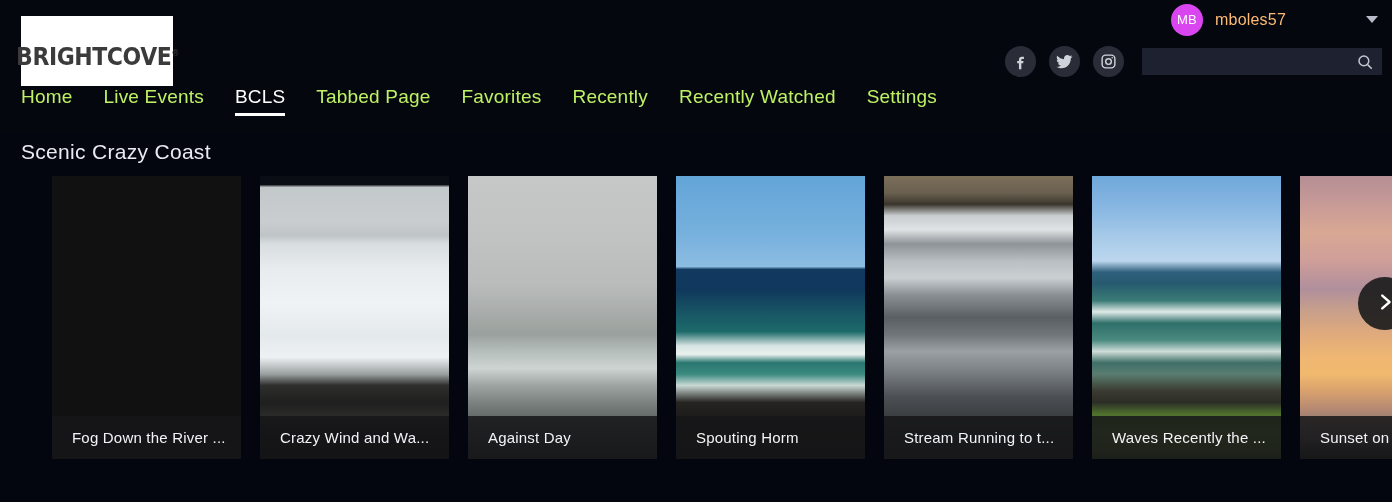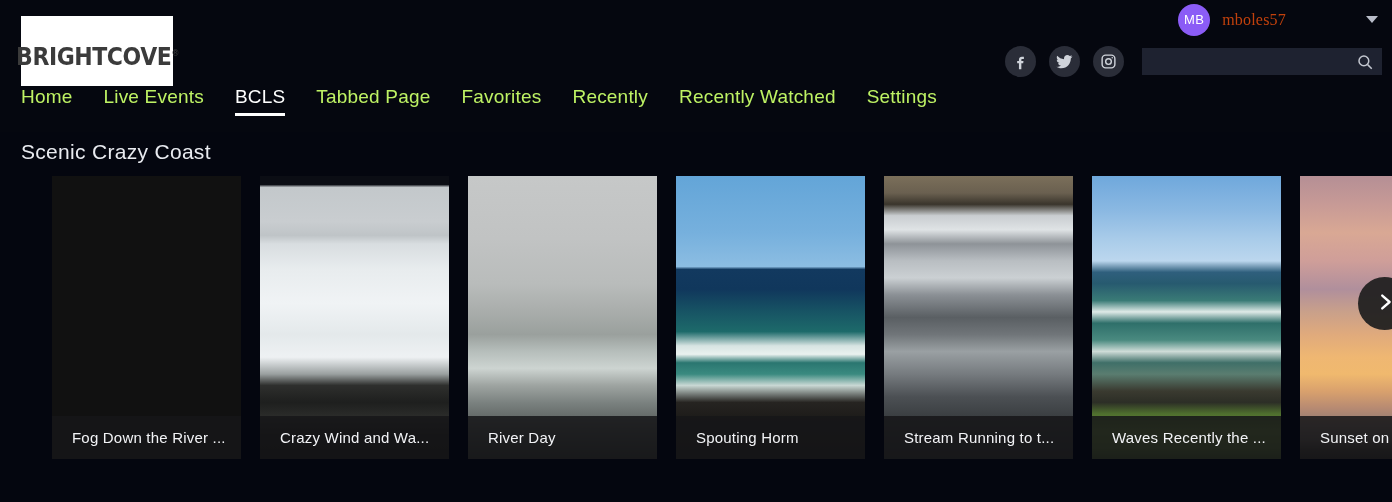--- a/index.html
+++ b/index.html
@@ -37,32 +37,31 @@
     font-weight:normal;
   }
 
   .user-area {
     position:absolute; right:14px; top:3px;
     display:flex; align-items:center;
     height:33px;
   }
   .avatar {
     width:32px; height:32px; border-radius:50%;
-    background:#8b5cf6;
+    background:#d946ef;
     color:#ffffff;
     font-size:13px;
     display:flex; align-items:center; justify-content:center;
     letter-spacing:0.3px;
   }
   .username {
-    color:#c2410c;
+    color:#fdba74;
     font-size:16px;
     margin-left:12px;
     letter-spacing:0.2px;
-    font-family:Liberation Serif, serif;
   }
   .caret {
     margin-left:80px;
     width:0; height:0;
     border-left:6px solid transparent;
     border-right:6px solid transparent;
     border-top:7px solid #b9bdc9;
   }
 
   .social-row {
@@ -331,21 +330,21 @@
     <div class="card">
       <div class="card-art art-storm"></div>
       <div class="card-title-bar">
         <span class="card-title">Crazy Wind and Wa...</span>
       </div>
     </div>
 
     <div class="card">
       <div class="card-art art-stormy"></div>
       <div class="card-title-bar">
-        <span class="card-title">River Day</span>
+        <span class="card-title">Against Day</span>
       </div>
     </div>
 
     <div class="card">
       <div class="card-art art-spout"></div>
       <div class="card-title-bar">
         <span class="card-title">Spouting Horm</span>
       </div>
     </div>
 

